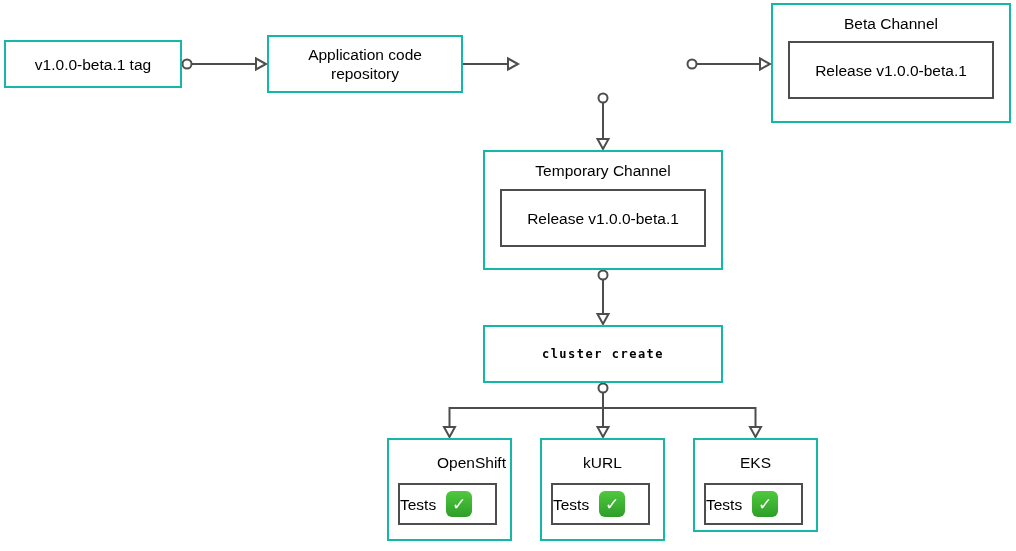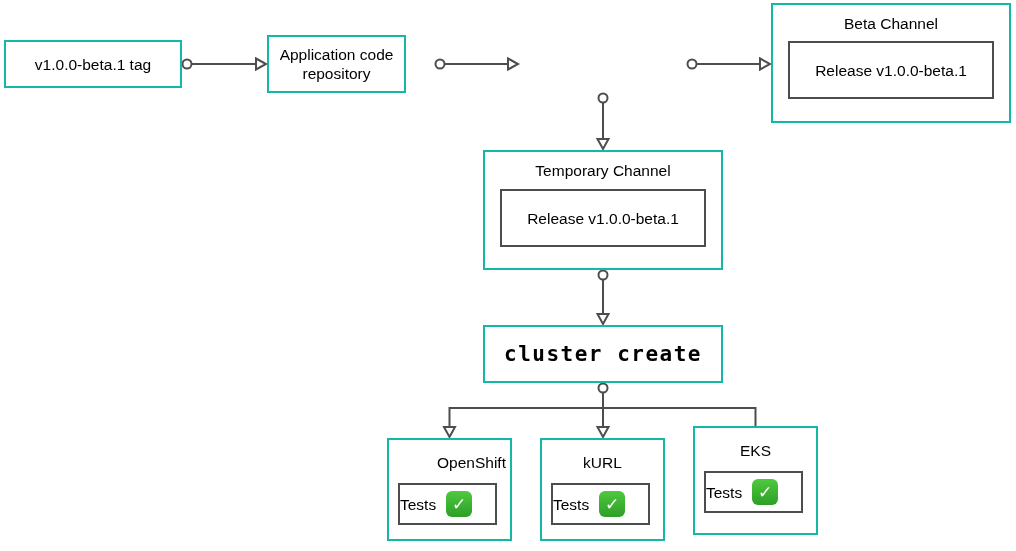--- a/index.html
+++ b/index.html
@@ -55,21 +55,21 @@
     background: #ffffff;
     display: flex;
     align-items: center;
     justify-content: center;
     text-align: center;
     font-size: 15.5px;
   }
   .mono {
     font-family: "DejaVu Sans Mono", "Liberation Mono", monospace;
     font-weight: bold;
-    font-size: 21px;
+    font-size: 12px;
     letter-spacing: 1.5px;
   }
   .tests-row {
     display: flex;
     align-items: center;
     justify-content: flex-start;
     gap: 10px;
   }
   .check-icon {
     display: inline-flex;
@@ -129,21 +129,21 @@
       <path d="M444,427 L449.5,437 L455,427 Z" fill="#ffffff"></path>
       <path d="M597.5,427 L603,437 L608.5,427 Z" fill="#ffffff"></path>
       <path d="M750,427 L755.5,437 L761,427 Z" fill="#ffffff"></path>
     </g>
   </svg>
 
   <div class="node leaf" style="left:4px; top:40px; width:178px; height:48px;">
     <span>v1.0.0-beta.1 tag</span>
   </div>
 
-  <div class="node leaf" style="left:267px; top:35px; width:139px; height:58px;">
+  <div class="node leaf" style="left:267px; top:35px; width:196px; height:58px;">
     <span>Application code repository</span>
   </div>
 
 
   <div class="node container-node" style="left:771px; top:3px; width:240px; height:120px;">
     <span class="container-title">Beta Channel</span>
     <div class="inner-box" style="left:15px; top:36px; width:206px; height:58px;">
       <span>Release v1.0.0-beta.1</span>
     </div>
   </div>
@@ -168,21 +168,21 @@
   </div>
 
   <div class="node container-node" style="left:540px; top:438px; width:125px; height:103px;">
     <span class="bottom-title">kURL</span>
     <div class="inner-box tests-row" style="left:9px; top:43px; width:99px; height:42px;">
       <span>Tests</span>
       <span class="check-icon">✓</span>
     </div>
   </div>
 
-  <div class="node container-node" style="left:693px; top:426px; width:125px; height:109px;">
+  <div class="node container-node" style="left:693px; top:438px; width:125px; height:94px;">
     <span class="bottom-title">EKS</span>
     <div class="inner-box tests-row" style="left:9px; top:43px; width:99px; height:42px;">
       <span>Tests</span>
       <span class="check-icon">✓</span>
     </div>
   </div>
 
 </div>
 
 </body></html>

